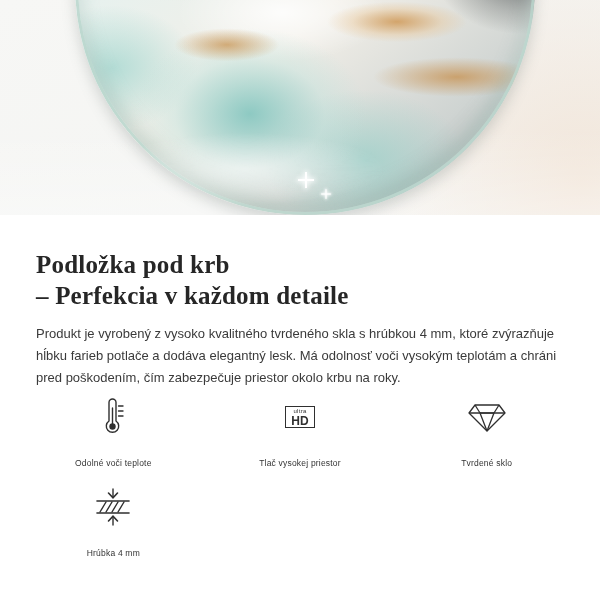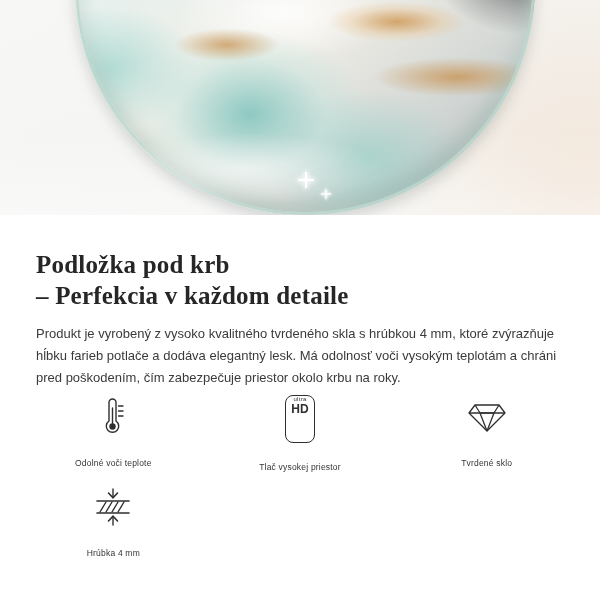--- a/index.html
+++ b/index.html
@@ -144,26 +144,27 @@
     justify-content: center;
   }
   .feature .caption {
     margin-top: 20px;
     font-size: 8.5px;
     color: #333333;
     text-align: center;
     letter-spacing: 0.2px;
   }
   .ultrahd {
-    width: 30px; height: 48px;
+    width: 30px; height: 22px;
     border: 1.4px solid #2f2f2f;
-    border-radius: 8px;
+    border-radius: 0;
     display: flex;
     flex-direction: column;
     align-items: center;
+    justify-content: center;
     line-height: 1;
   }
   .ultrahd .u { font-size: 6px; letter-spacing: 0.3px; color: #2f2f2f; }
   .ultrahd .hd { font-size: 12px; font-weight: bold; color: #2f2f2f; margin-top: 1px; }
 </style>
 </head>
 <body>
 
 <div id="page">
 

